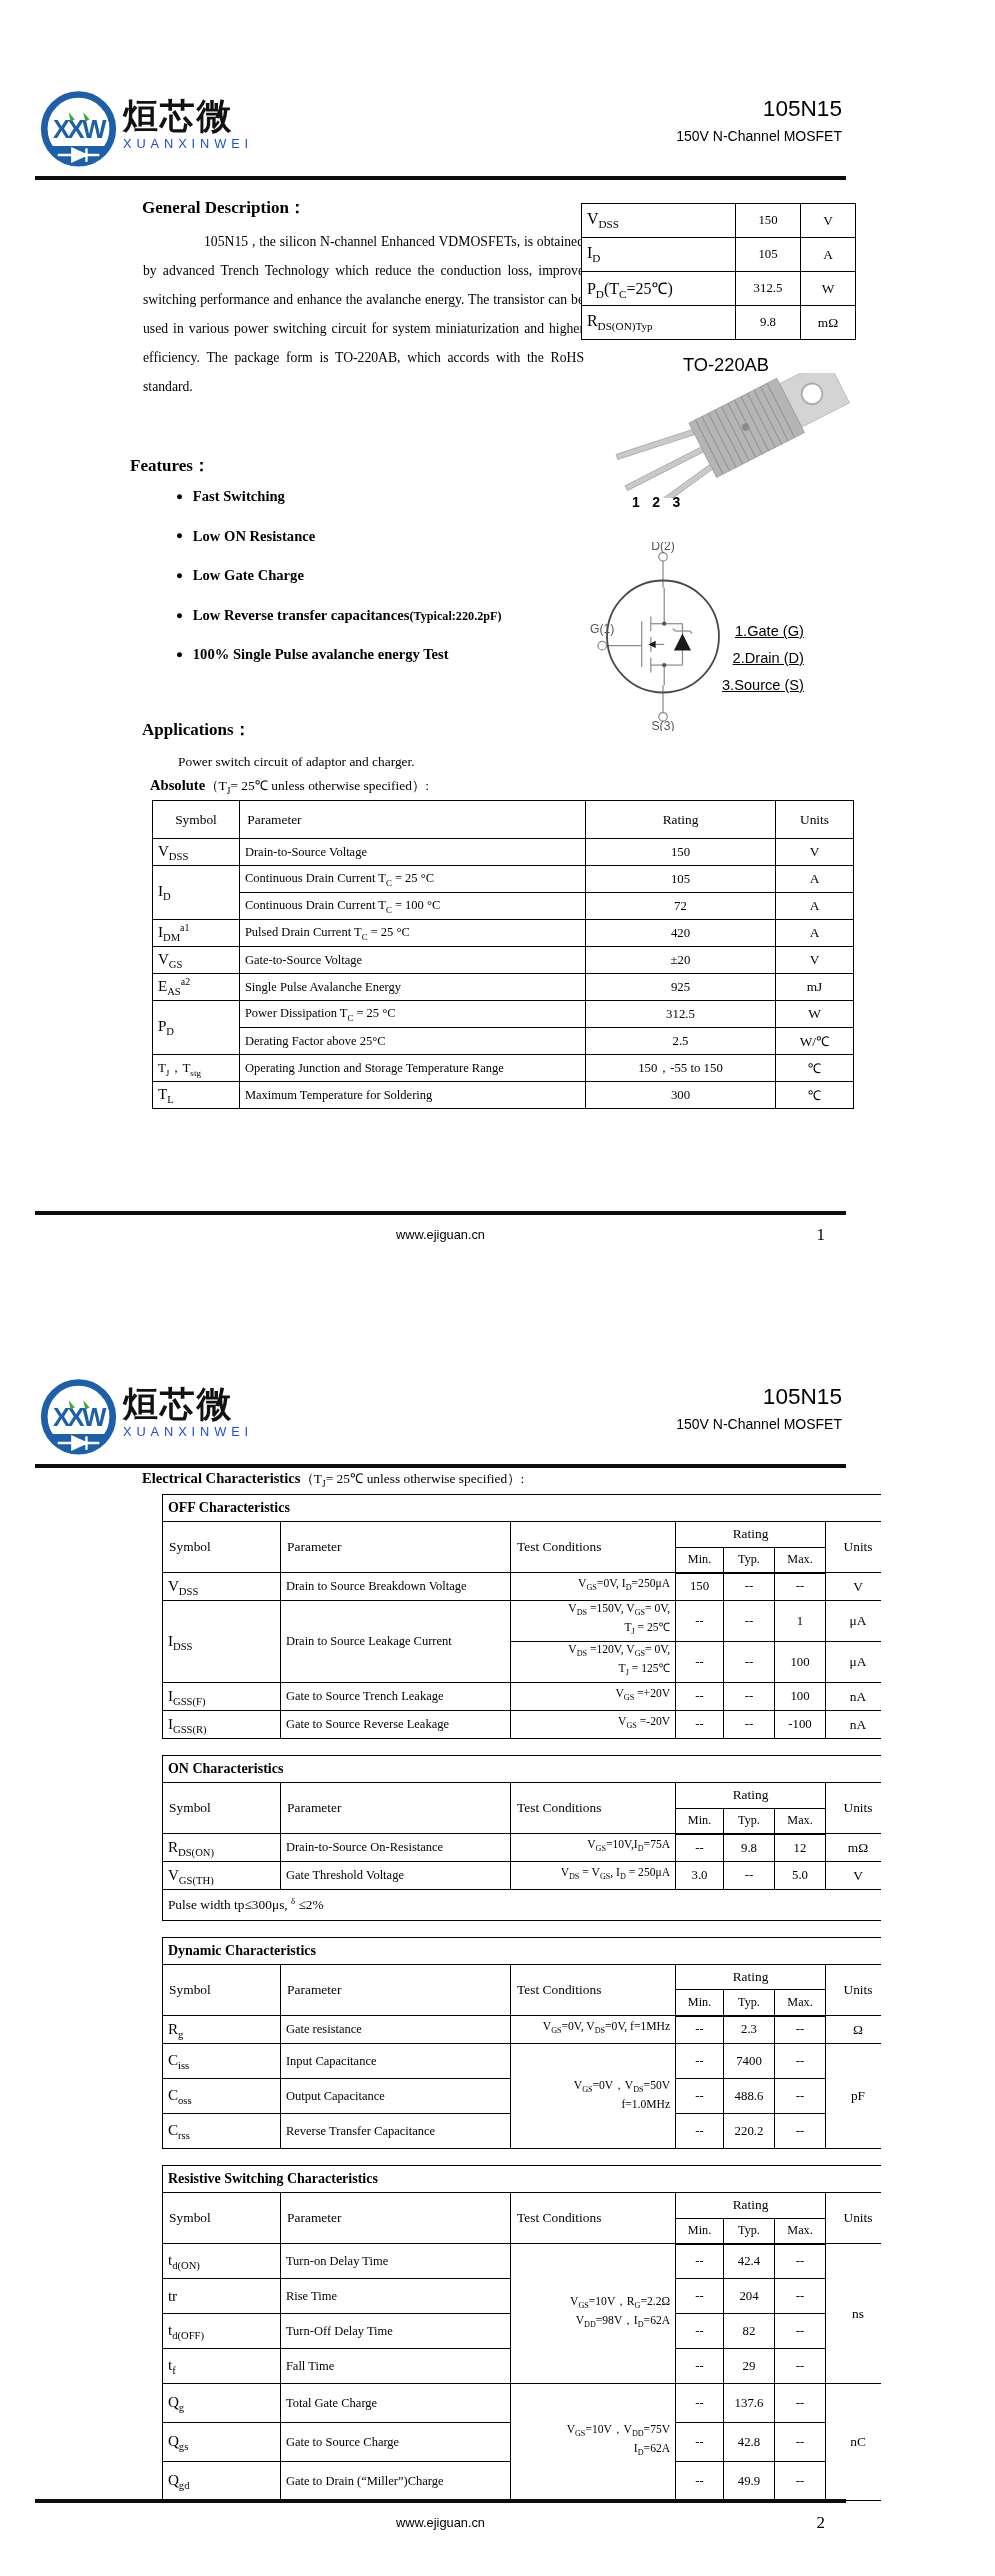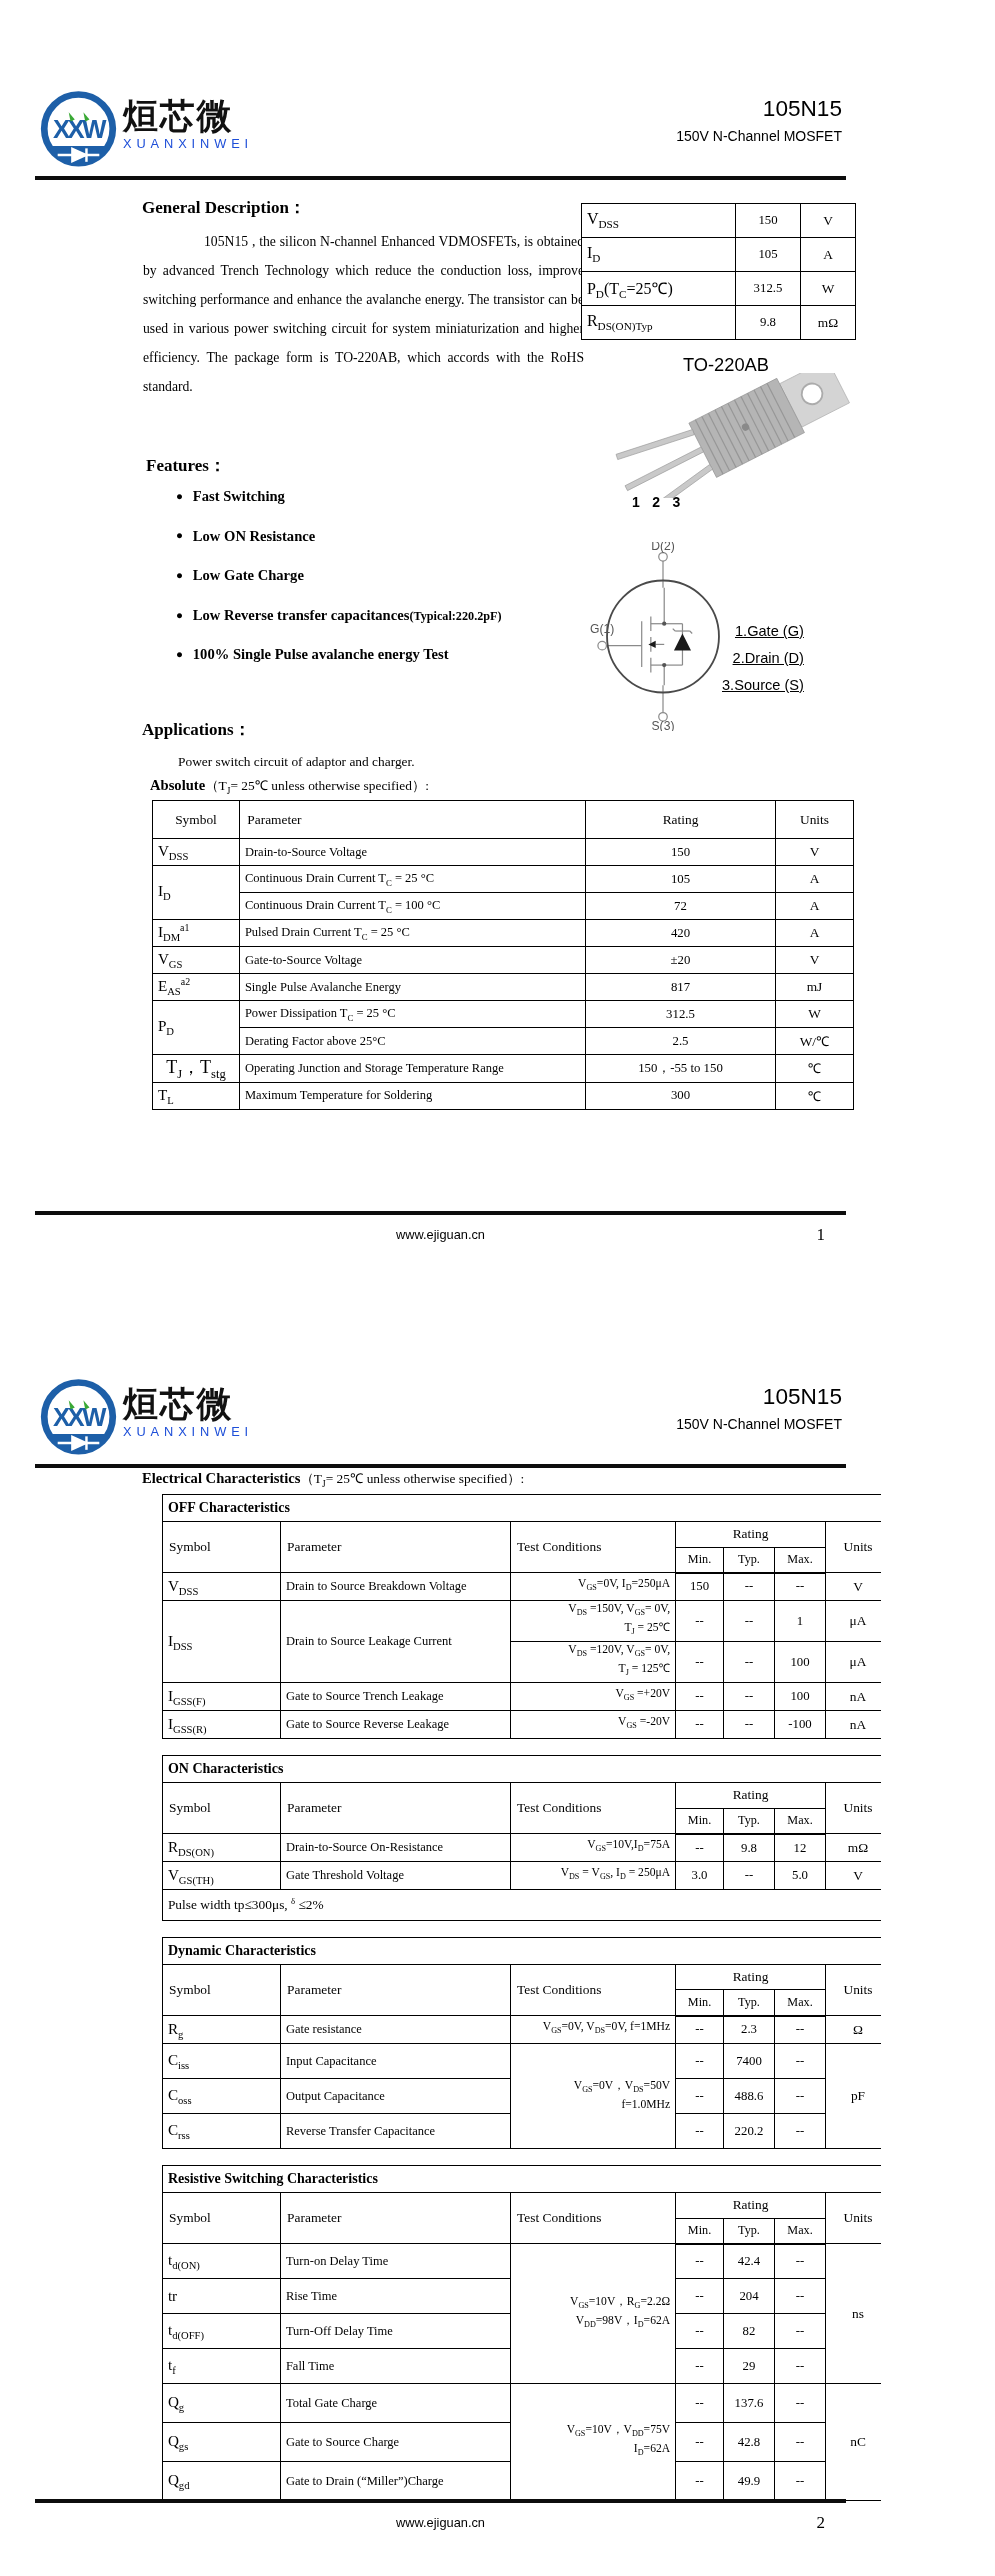--- a/index.html
+++ b/index.html
@@ -156,21 +156,21 @@
         <g fill="#c9c9c9" stroke="#9a9a9a">
           <rect x="28" y="64" width="132" height="9" transform="rotate(9 160 68)"></rect>
           <rect x="20" y="96" width="140" height="9"></rect>
           <rect x="28" y="128" width="132" height="9" transform="rotate(-9 160 132)"></rect>
         </g>
       </g>
     </svg>
   </div>
   <div class="pkg-pins">1 2 3</div>
 
-  <h2 class="sec" style="left:146px;top:454px;">Features：</h2>
+  <h2 class="sec" style="left:130px;top:454px;">Features：</h2>
   <div class="feat">
     <div class="feat-item"><span class="blt">●</span><span>Fast Switching</span><span class="feat-note"></span></div>
     <div class="feat-item"><span class="blt">●</span><span>Low ON Resistance</span><span class="feat-note"></span></div>
     <div class="feat-item"><span class="blt">●</span><span>Low Gate Charge</span><span class="feat-note"></span></div>
     <div class="feat-item"><span class="blt">●</span><span>Low Reverse transfer capacitances</span><span class="feat-note">(Typical:220.2pF)</span></div>
     <div class="feat-item"><span class="blt">●</span><span>100% Single Pulse avalanche energy Test</span><span class="feat-note"></span></div>
   </div>
 
   <div class="mos">
     <svg width="146" height="189" viewBox="0 0 240 310">
@@ -259,36 +259,36 @@
         </tr>
     <tr>
           <td class="sym">V<sub>GS</sub></td>
           <td class="par">Gate-to-Source Voltage</td>
           <td class="num">±20</td>
           <td class="unit">V</td>
         </tr>
     <tr>
           <td class="sym">E<sub>AS</sub><sup>a2</sup></td>
           <td class="par">Single Pulse Avalanche Energy</td>
-          <td class="num">817</td>
+          <td class="num">925</td>
           <td class="unit">mJ</td>
         </tr>
     <tr>
           <td class="sym" rowspan="2">P<sub>D</sub></td>
           <td class="par">Power Dissipation T<sub>C</sub> = 25 °C</td>
           <td class="num">312.5</td>
           <td class="unit">W</td>
         </tr>
     <tr>
           <td class="par">Derating Factor above 25°C</td>
           <td class="num">2.5</td>
           <td class="unit">W/℃</td>
         </tr>
     <tr>
-          <td class="sym" style="font-size:18px;text-align:center;">T<sub>J</sub>，T<sub>stg</sub></td>
+          <td class="sym" style="font-size:13px;">T<sub>J</sub>，T<sub>stg</sub></td>
           <td class="par">Operating Junction and Storage Temperature Range</td>
           <td class="num">150，-55 to 150</td>
           <td class="unit">℃</td>
         </tr>
     <tr>
           <td class="sym">T<sub>L</sub></td>
           <td class="par">Maximum Temperature for Soldering</td>
           <td class="num">300</td>
           <td class="unit">℃</td>
         </tr>

